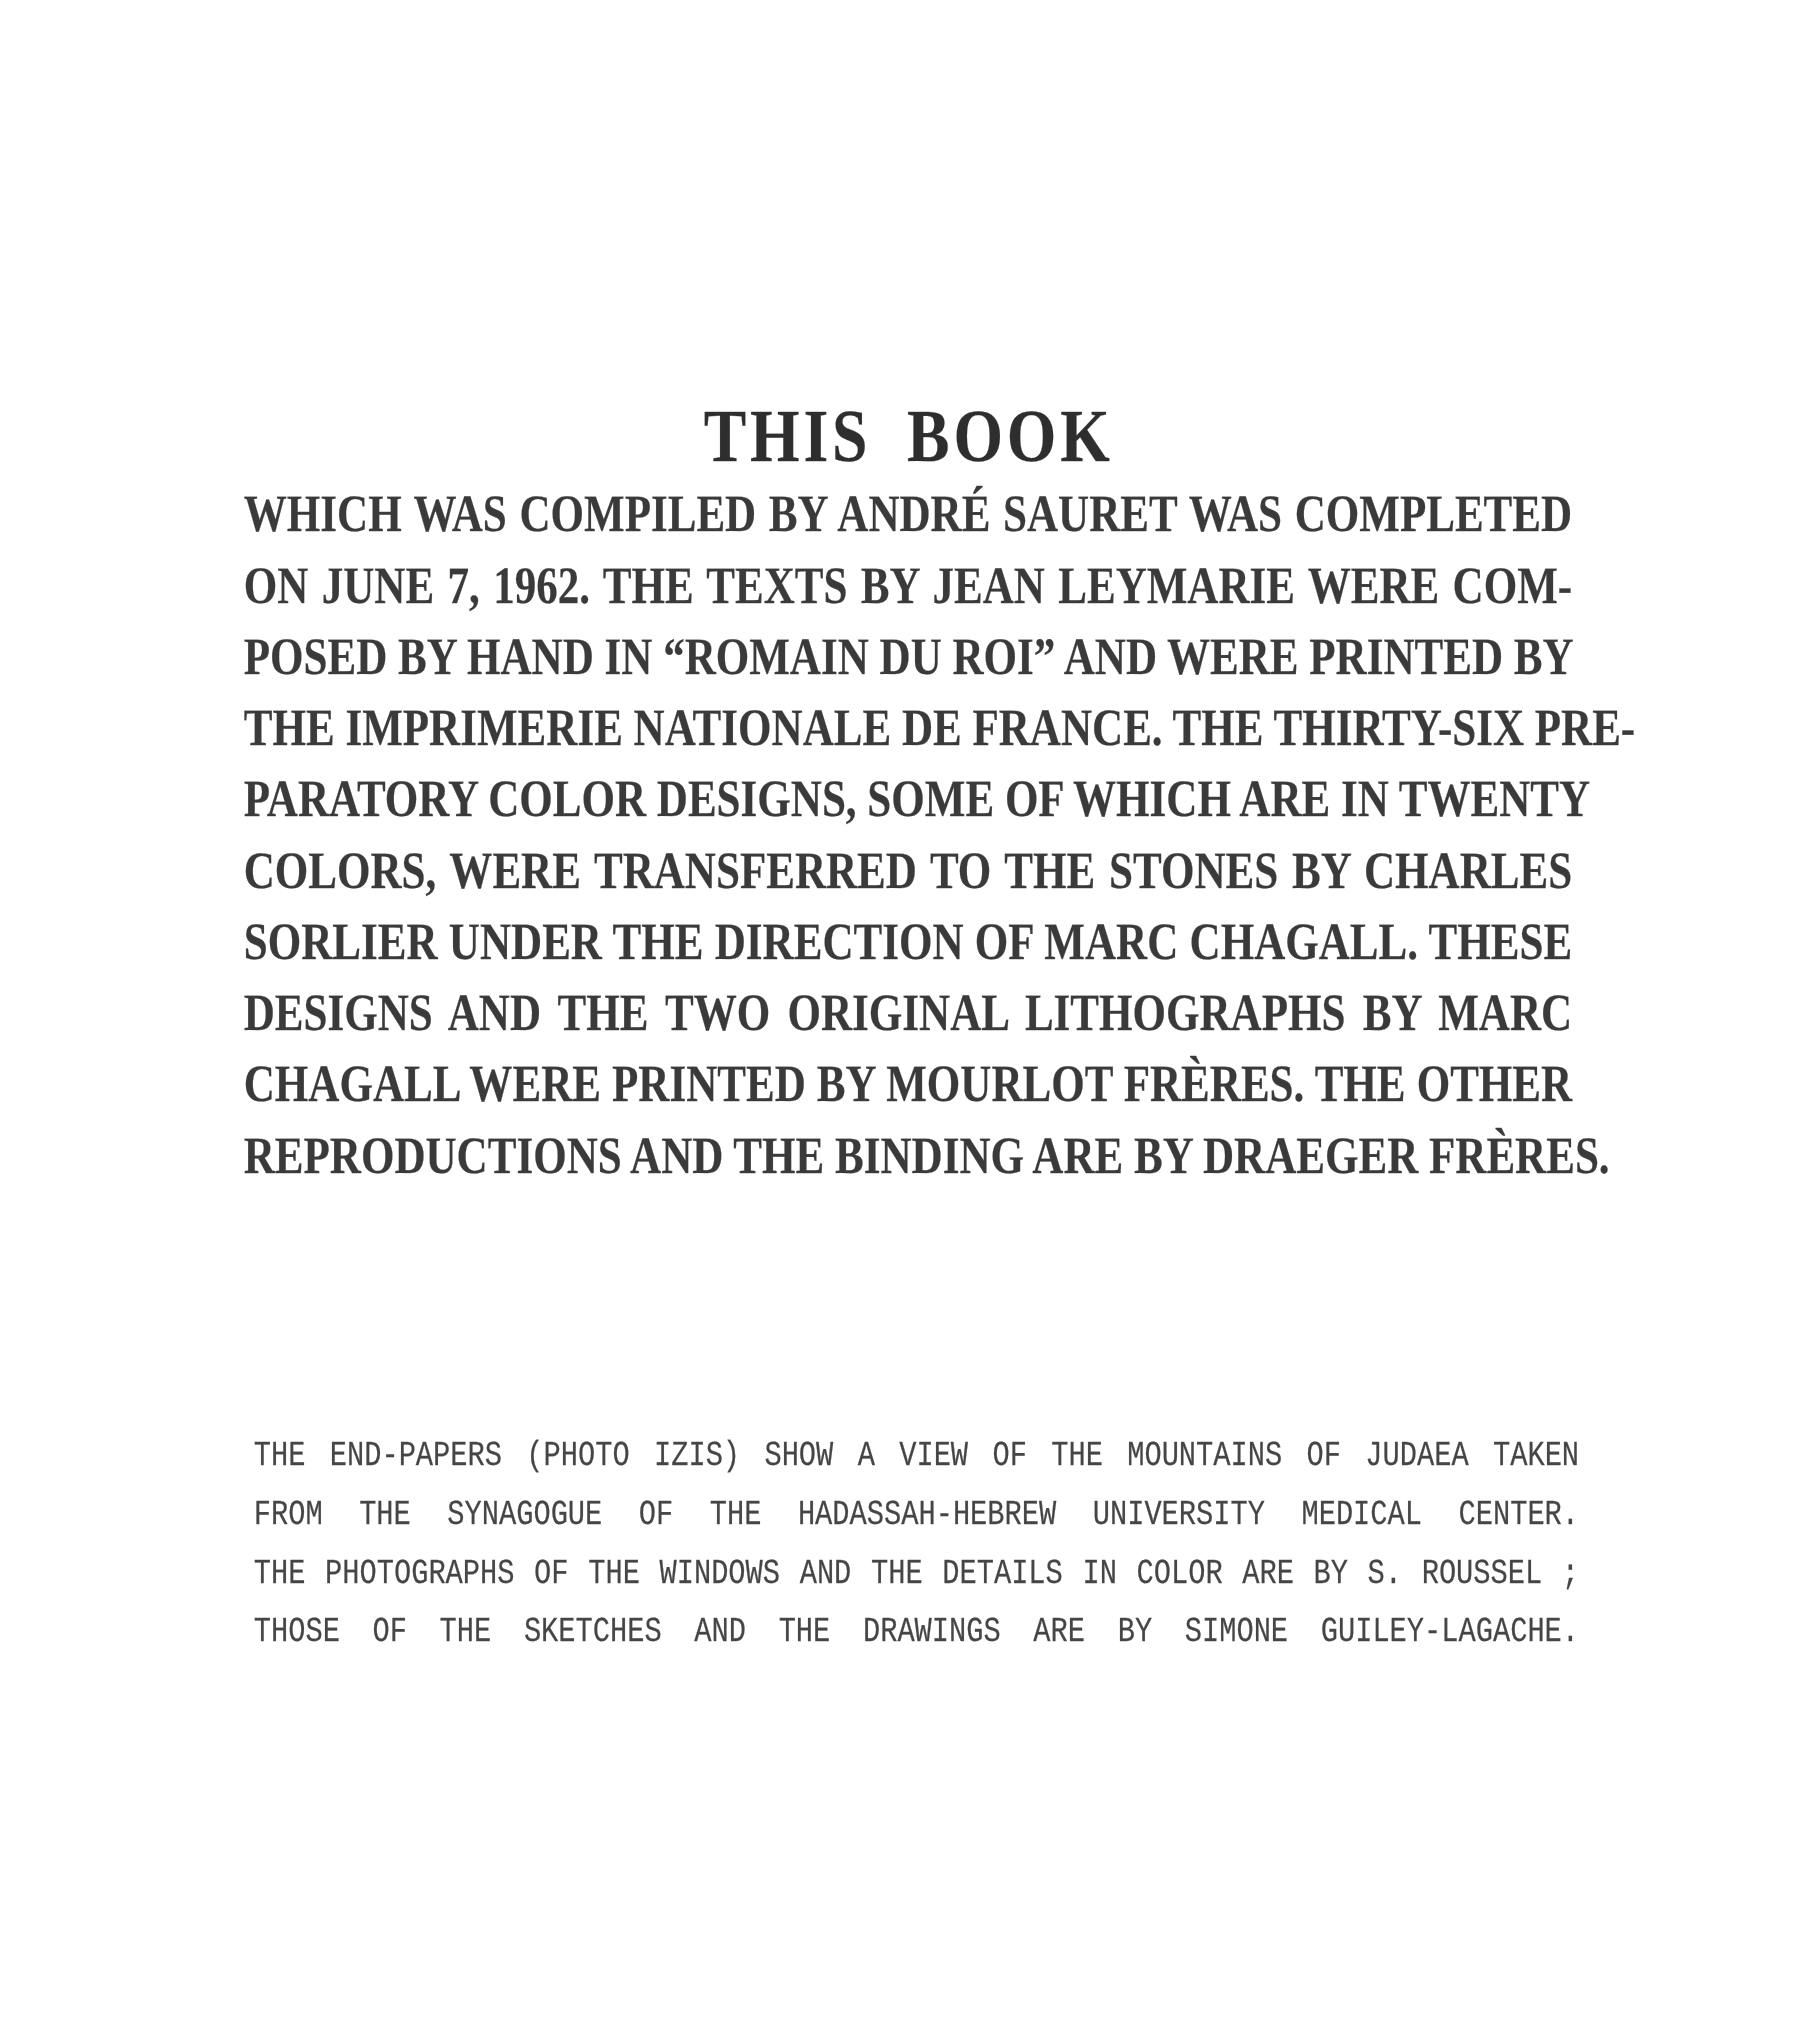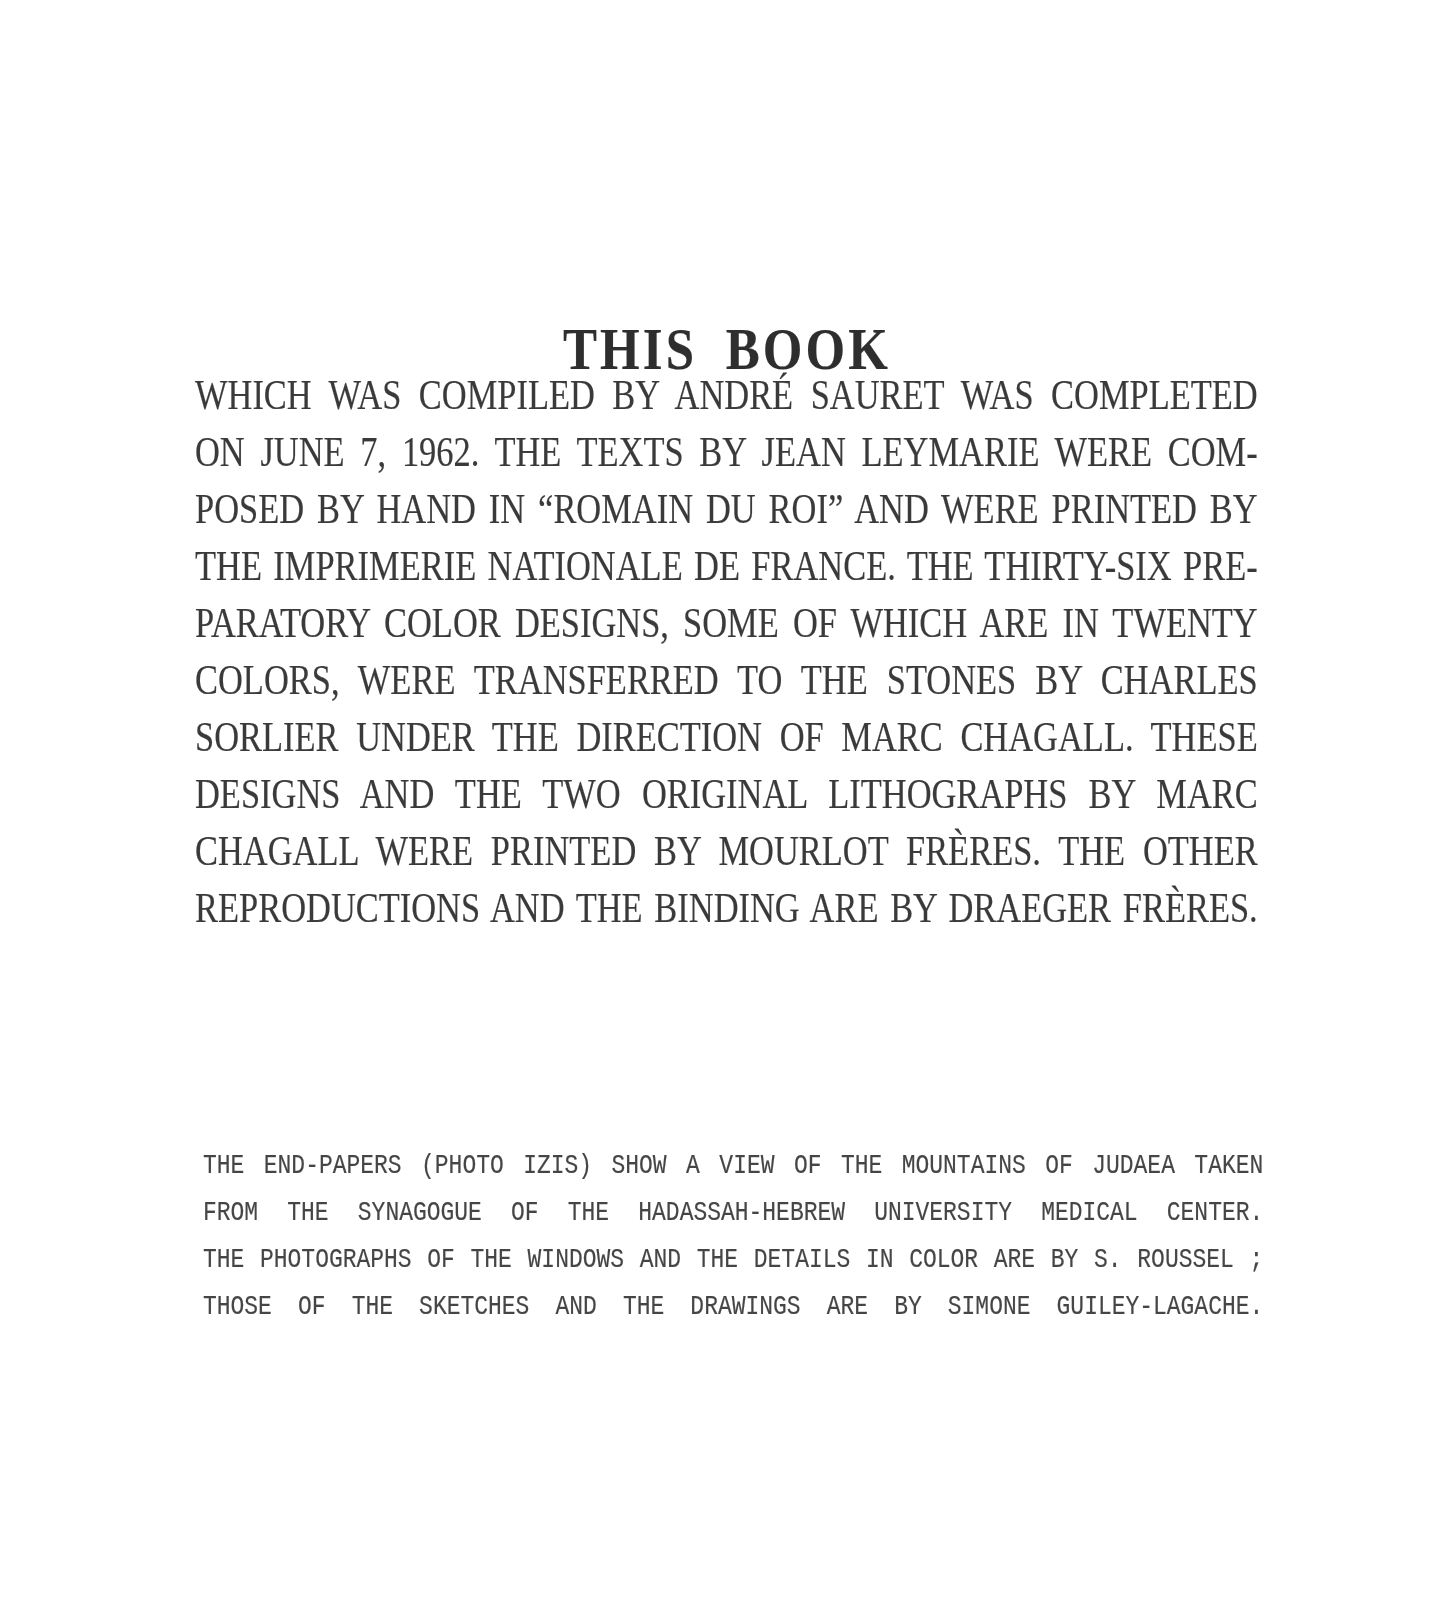--- a/index.html
+++ b/index.html
@@ -29,23 +29,24 @@
   }
   .title-inner {
     display: inline-block;
     transform: scaleX(0.85);
     transform-origin: 50% 50%;
     letter-spacing: 0.06em;
     word-spacing: 0.25em;
   }
   .paragraph {
     position: absolute;
-    top: 367px;
+    top: 384px;
     left: 195px;
     width: 1063px;
+    font-weight: bold;
   }
   .paragraph .line {
     width: 1296px;              
     transform: scaleX(0.82);
     transform-origin: 0 50%;
     font-size: 42px;
     line-height: 57px;
     text-align: justify;
     text-align-last: justify;
     text-justify: inter-word;

